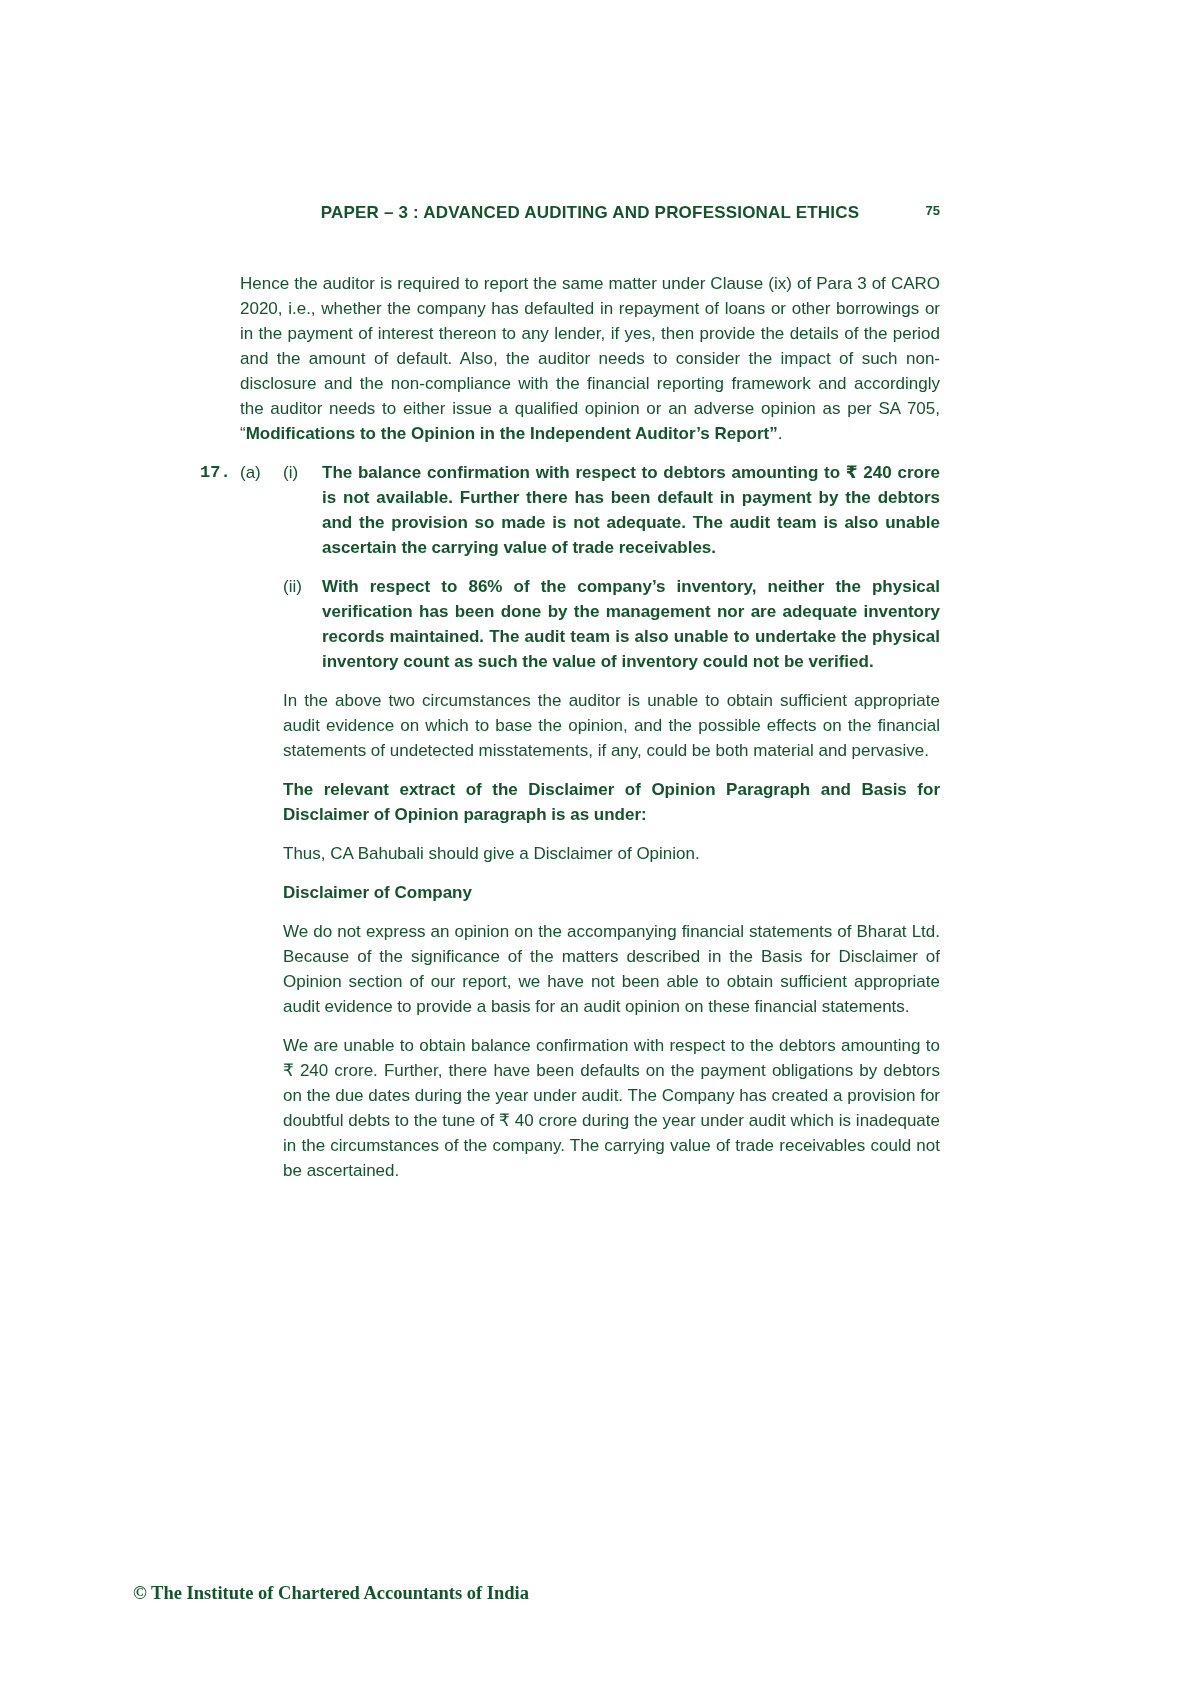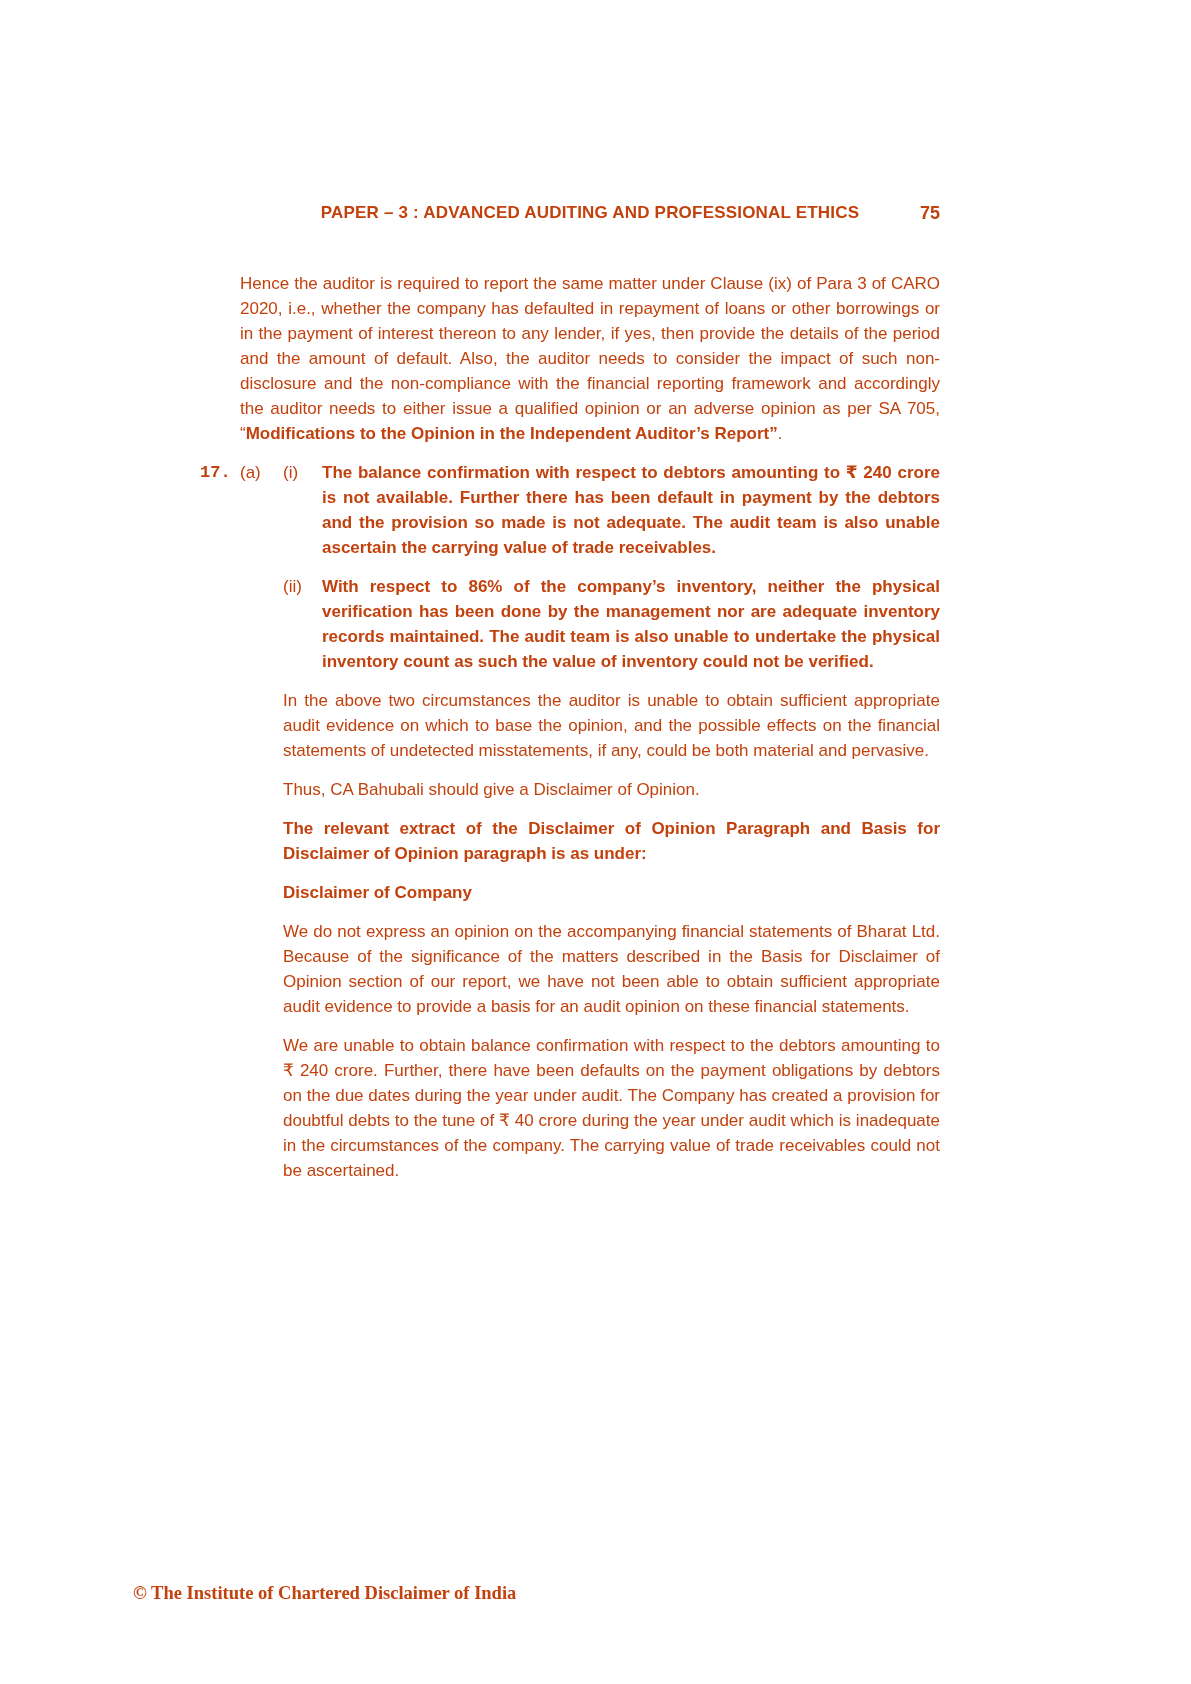--- a/index.html
+++ b/index.html
@@ -4,40 +4,40 @@
 <style>
   * { margin: 0; padding: 0; box-sizing: border-box; }
   html, body { background: #e8e8e8; }
   .page {
     position: relative;
     width: 1191px;
     height: 1684px;
     background: #ffffff;
     margin: 0 auto;
     font-family: "Liberation Sans", "DejaVu Sans", sans-serif;
-    color: #c2410c;
+    color: #14532d;
     overflow: hidden;
   }
   .running-head {
     position: relative;
     margin: 203px 251px 0 240px;
     height: 24px;
   }
   .running-head .title {
     text-align: center;
     font-weight: bold;
     font-size: 17px;
     letter-spacing: 0.2px;
   }
   .running-head .pageno {
     position: absolute;
     right: 0;
     top: 0;
     font-weight: bold;
-    font-size: 18px;
+    font-size: 13px;
   }
   .content {
     margin: 44px 251px 0 240px;
     font-size: 17px;
     line-height: 25px;
   }
   .para {
     text-align: justify;
     margin-bottom: 14px;
   }
@@ -110,31 +110,31 @@
           <div class="roman-text">The balance confirmation with respect to debtors amounting to ₹ 240 crore is not available. Further there has been default in payment by the debtors and the provision so made is not adequate. The audit team is also unable ascertain the carrying value of trade receivables.</div>
         </div>
 
         <div class="roman-item">
           <div class="roman-label">(ii)</div>
           <div class="roman-text">With respect to 86% of the company’s inventory, neither the physical verification has been done by the management nor are adequate inventory records maintained. The audit team is also unable to undertake the physical inventory count as such the value of inventory could not be verified.</div>
         </div>
 
         <p class="para">In the above two circumstances the auditor is unable to obtain sufficient appropriate audit evidence on which to base the opinion, and the possible effects on the financial statements of undetected misstatements, if any, could be both material and pervasive.</p>
 
+        <p class="para bold">The relevant extract of the Disclaimer of Opinion Paragraph and Basis for Disclaimer of Opinion paragraph is as under:</p>
+
         <p class="para">Thus, CA Bahubali should give a Disclaimer of Opinion.</p>
-
-        <p class="para bold">The relevant extract of the Disclaimer of Opinion Paragraph and Basis for Disclaimer of Opinion paragraph is as under:</p>
 
         <p class="heading">Disclaimer of Company</p>
 
         <p class="para">We do not express an opinion on the accompanying financial statements of Bharat Ltd. Because of the significance of the matters described in the Basis for Disclaimer of Opinion section of our report, we have not been able to obtain sufficient appropriate audit evidence to provide a basis for an audit opinion on these financial statements.</p>
 
 
         <p class="para">We are unable to obtain balance confirmation with respect to the debtors amounting to ₹ 240 crore. Further, there have been defaults on the payment obligations by debtors on the due dates during the year under audit. The Company has created a provision for doubtful debts to the tune of ₹ 40 crore during the year under audit which is inadequate in the circumstances of the company. The carrying value of trade receivables could not be ascertained.</p>
 
       </div>
     </div>
 
   </div>
 
-  <div class="footer">© The Institute of Chartered Disclaimer of India</div>
+  <div class="footer">© The Institute of Chartered Accountants of India</div>
 
 </div>
 
 </body></html>

